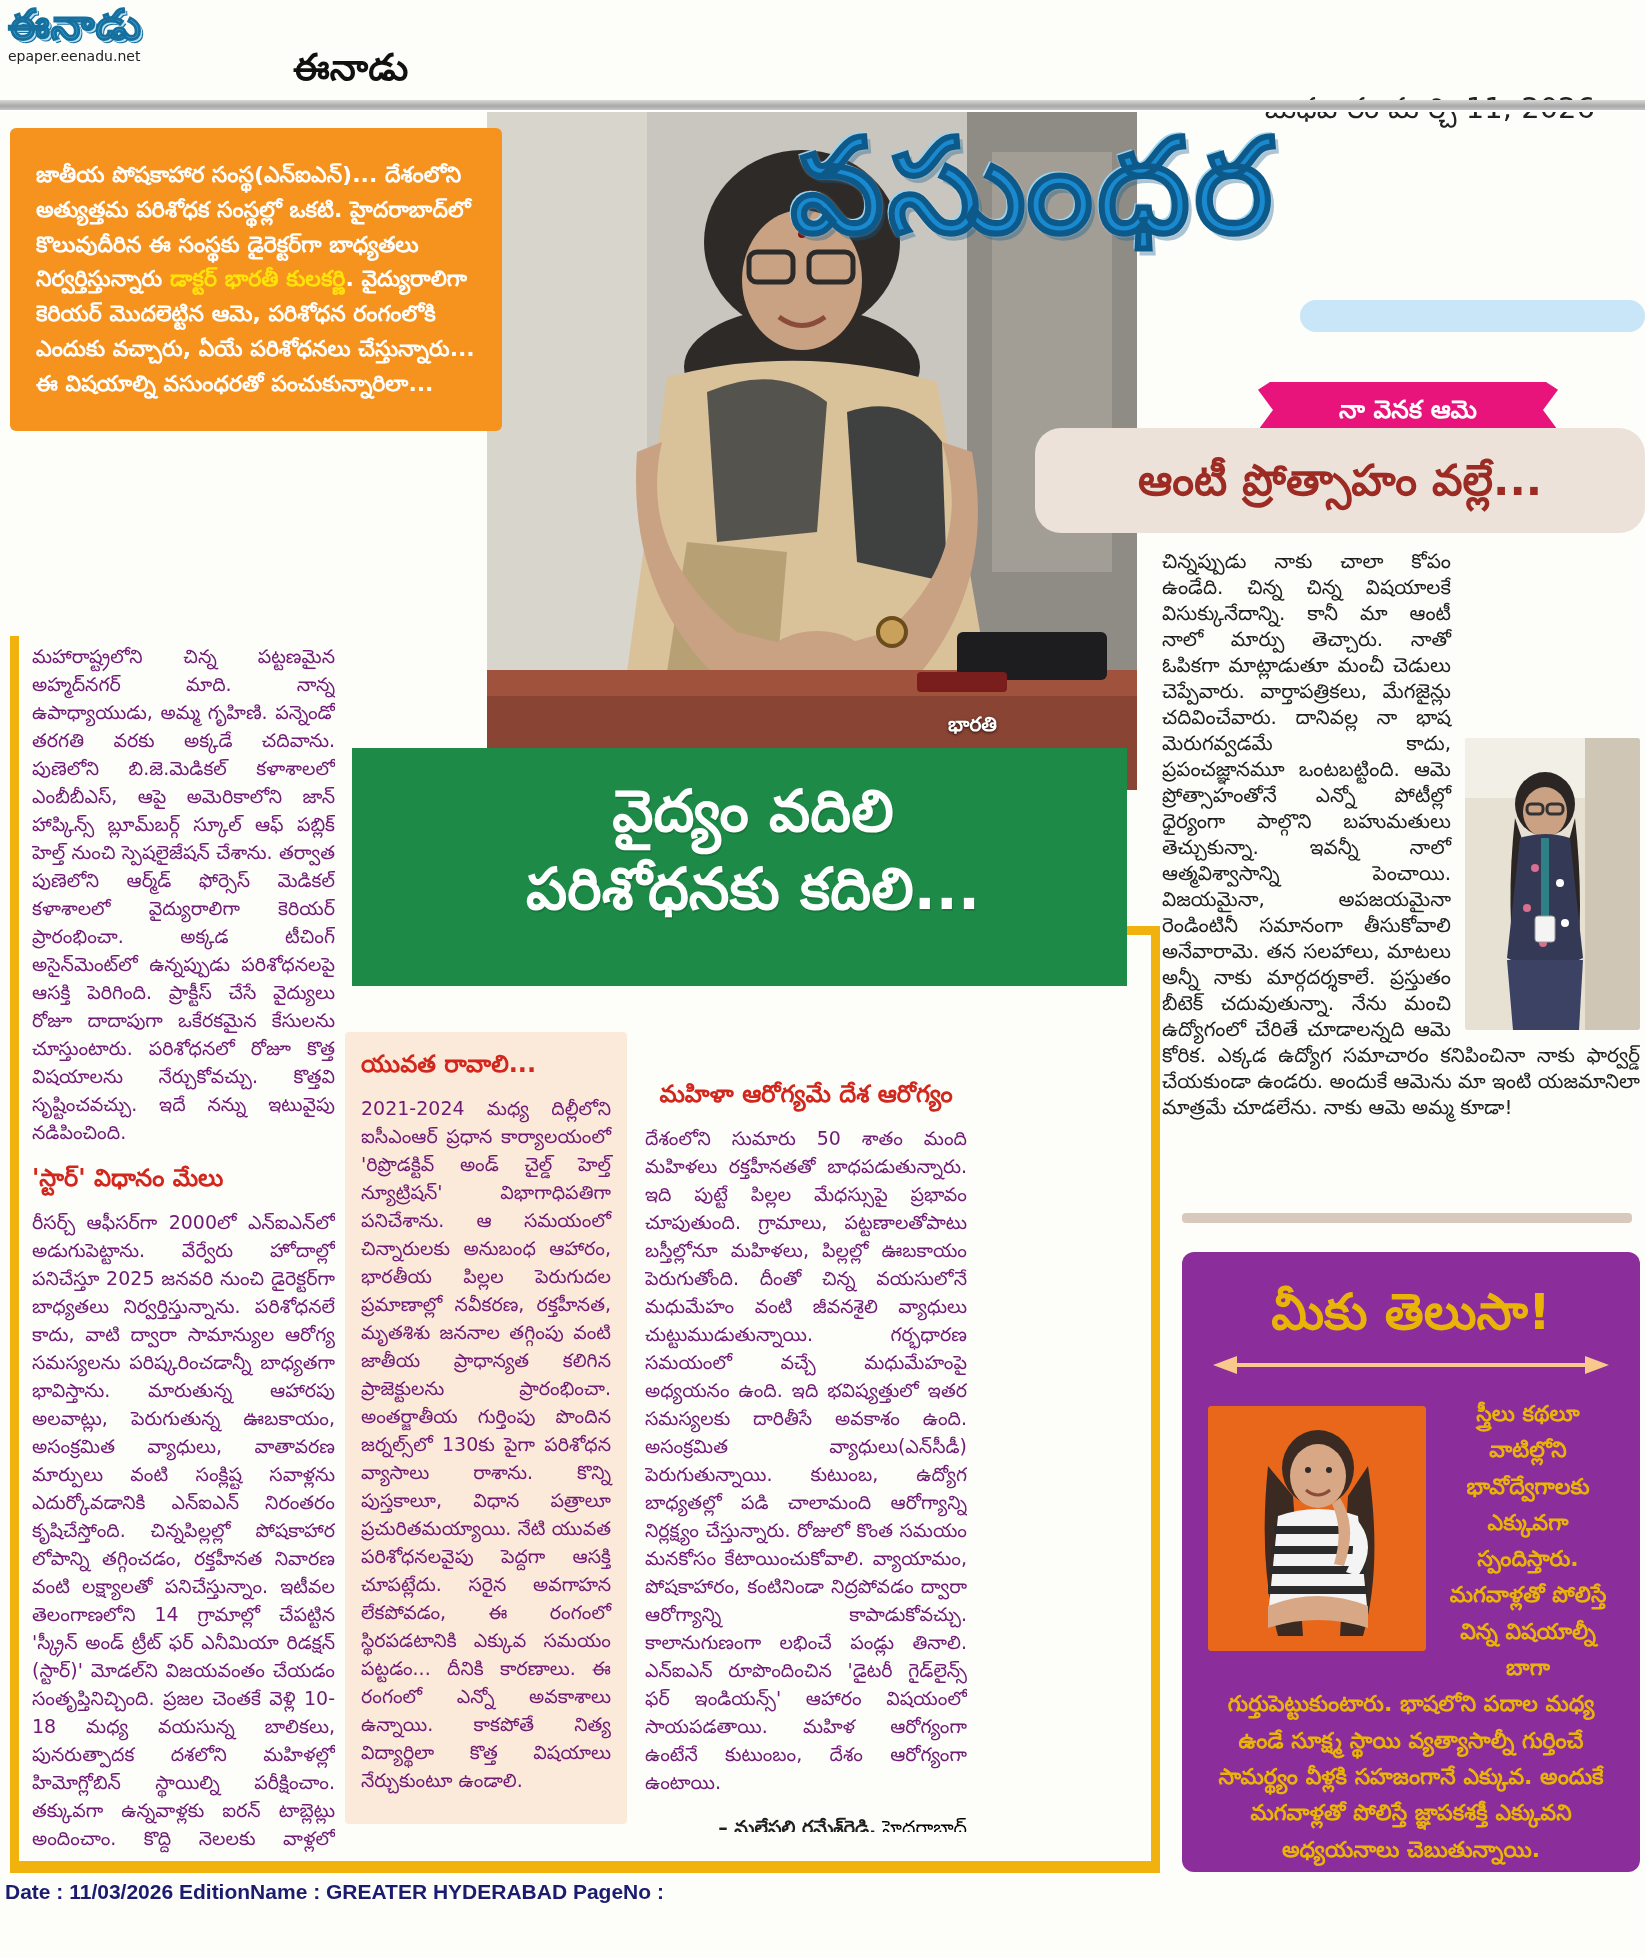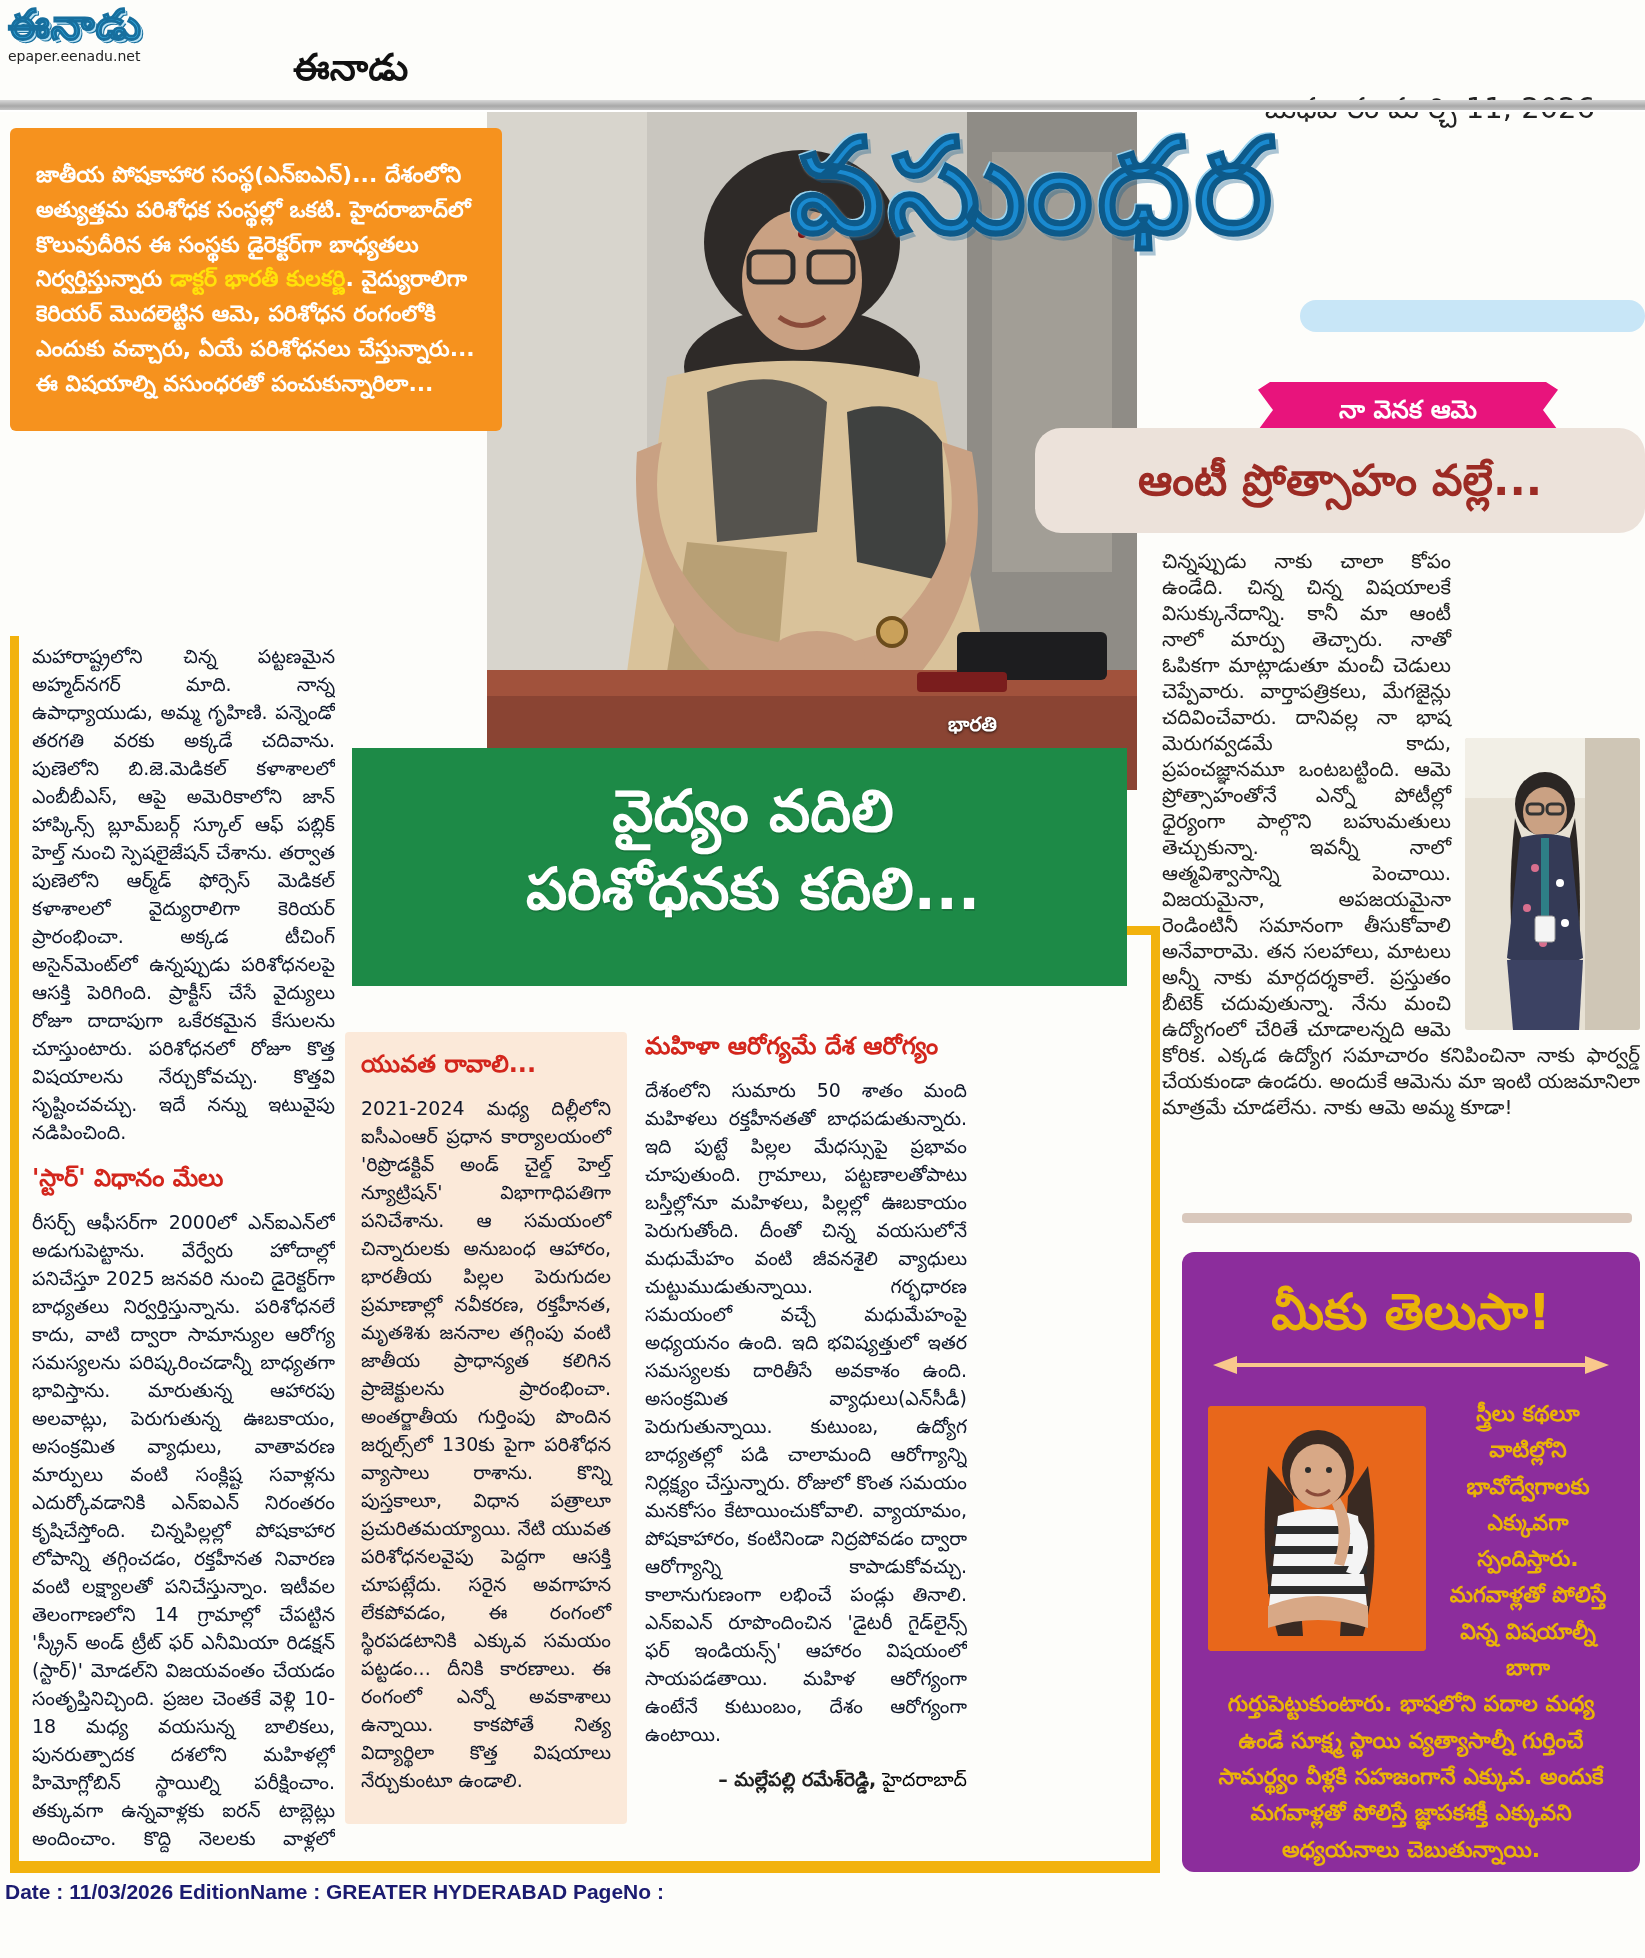--- a/index.html
+++ b/index.html
@@ -24,21 +24,21 @@
   .email-text{font-size:21px;color:#16303f;letter-spacing:4px;line-height:32px;padding-left:34px;font-weight:600;}
   .badge{background:#e8147c;color:#fff;font-size:25px;font-weight:700;text-align:center;line-height:56px;
          clip-path:polygon(4% 0,96% 0,100% 14%,95% 50%,100% 86%,96% 100%,4% 100%,0 86%,5% 50%,0 14%);}
   .aunt-headbox{background:#ece2da;border-radius:26px;}
   .aunt-headline{font-size:43px;font-weight:800;color:#9c2b24;text-align:center;line-height:105px;}
   
   .green-box{background:#1d8a47;color:#fff;text-align:center;padding-left:27px;}
   .green-line{font-size:58px;font-weight:800;line-height:1.72;text-shadow:1px 2px 0 rgba(0,0,0,.15);}
   .yellow{background:#f2b20d;}
   
-  .tg-body{font-size:19px;line-height:28px;color:#0f172a;text-align:justify;}
+  .tg-body{font-size:19px;line-height:28px;color:#701a75;text-align:justify;}
   .tg-body-lg{font-size:20px;line-height:26px;color:#1f1f1f;text-align:justify;}
   .col-heading{font-size:24px;font-weight:800;color:#d3261c;margin:0 0 10px 0;}
   .peach-box{background:#fbe9d9;border-radius:4px;padding:18px 16px;}
   .byline{font-weight:800;color:#1f1f1f;}
   .byline-wrap{text-align:right;font-size:20px;}
   .photo-caption{color:#fff;font-size:20px;font-weight:700;text-shadow:0 1px 3px rgba(0,0,0,.8);}
   .beige-divider{background:#d9c8bc;border-radius:4px;}
   
   .know-box{background:#8c2d9c;border-radius:12px;color:#eab308;padding:30px 26px 20px 26px;}
   .know-heading{font-size:50px;font-weight:800;text-align:center;line-height:1.2;}
@@ -149,21 +149,21 @@
     <h3 class="col-heading" style="margin-top:18px;">'స్టార్' విధానం మేలు</h3>
     <div class="tg-body">రీసర్చ్ ఆఫీసర్‌గా 2000లో ఎన్ఐఎన్‌లో అడుగుపెట్టాను. వేర్వేరు హోదాల్లో పనిచేస్తూ 2025 జనవరి నుంచి డైరెక్టర్‌గా బాధ్యతలు నిర్వర్తిస్తున్నాను. పరిశోధనలే కాదు, వాటి ద్వారా సామాన్యుల ఆరోగ్య సమస్యలను పరిష్కరించడాన్నీ బాధ్యతగా భావిస్తాను. మారుతున్న ఆహారపు అలవాట్లు, పెరుగుతున్న ఊబకాయం, అసంక్రమిత వ్యాధులు, వాతావరణ మార్పులు వంటి సంక్లిష్ట సవాళ్లను ఎదుర్కోవడానికి ఎన్ఐఎన్ నిరంతరం కృషిచేస్తోంది. చిన్నపిల్లల్లో పోషకాహార లోపాన్ని తగ్గించడం, రక్తహీనత నివారణ వంటి లక్ష్యాలతో పనిచేస్తున్నాం. ఇటీవల తెలంగాణలోని 14 గ్రామాల్లో చేపట్టిన 'స్క్రీన్ అండ్ ట్రీట్ ఫర్ ఎనీమియా రిడక్షన్ (స్టార్)' మోడల్‌ని విజయవంతం చేయడం సంతృప్తినిచ్చింది. ప్రజల చెంతకే వెళ్లి 10-18 మధ్య వయసున్న బాలికలు, పునరుత్పాదక దశలోని మహిళల్లో హిమోగ్లోబిన్ స్థాయిల్ని పరీక్షించాం. తక్కువగా ఉన్నవాళ్లకు ఐరన్ టాబ్లెట్లు అందించాం. కొద్ది నెలలకు వాళ్లలో హిమోగ్లోబిన్ స్థాయిలు పెరిగాయి. ఇప్పటివరకూ హాస్పిటల్‌కు వచ్చేవాళ్లనే పరీక్షిస్తూ వస్తున్నాం. కానీ 'ఎనీమియా ముక్త్ భారత్' లక్ష్యాన్ని చేరుకోవాలంటే 'స్టార్' విధానం మేలు. ఆ మోడల్‌ని దేశవ్యాప్తంగా అమలు చేసే దిశగా అడుగులు పడుతున్నాయి.</div>
   </div>
 
   <div class="abs peach-box" style="left:345px;top:1032px;width:250px;height:756px;overflow:hidden;">
     <h3 class="col-heading">యువత రావాలి...</h3>
     <div class="tg-body">2021-2024 మధ్య దిల్లీలోని ఐసీఎంఆర్ ప్రధాన కార్యాలయంలో 'రిప్రొడక్టివ్ అండ్ చైల్డ్ హెల్త్ న్యూట్రిషన్' విభాగాధిపతిగా పనిచేశాను. ఆ సమయంలో చిన్నారులకు అనుబంధ ఆహారం, భారతీయ పిల్లల పెరుగుదల ప్రమాణాల్లో నవీకరణ, రక్తహీనత, మృతశిశు జననాల తగ్గింపు వంటి జాతీయ ప్రాధాన్యత కలిగిన ప్రాజెక్టులను ప్రారంభించా. అంతర్జాతీయ గుర్తింపు పొందిన జర్నల్స్‌లో 130కు పైగా పరిశోధన వ్యాసాలు రాశాను. కొన్ని పుస్తకాలూ, విధాన పత్రాలూ ప్రచురితమయ్యాయి. నేటి యువత పరిశోధనలవైపు పెద్దగా ఆసక్తి చూపట్లేదు. సరైన అవగాహన లేకపోవడం, ఈ రంగంలో స్థిరపడటానికి ఎక్కువ సమయం పట్టడం... దీనికి కారణాలు. ఈ రంగంలో ఎన్నో అవకాశాలు ఉన్నాయి. కాకపోతే నిత్య విద్యార్థిలా కొత్త విషయాలు నేర్చుకుంటూ ఉండాలి.</div>
   </div>
 
   <div class="abs" style="left:645px;top:1032px;width:322px;height:800px;overflow:hidden;">
-    <h3 class="col-heading" style="">మహిళా ఆరోగ్యమే దేశ ఆరోగ్యం</h3>
+    <h3 class="col-heading" style="text-align:center;margin-top:48px;">మహిళా ఆరోగ్యమే దేశ ఆరోగ్యం</h3>
     <div class="tg-body">దేశంలోని సుమారు 50 శాతం మంది మహిళలు రక్తహీనతతో బాధపడుతున్నారు. ఇది పుట్టే పిల్లల మేధస్సుపై ప్రభావం చూపుతుంది. గ్రామాలు, పట్టణాలతోపాటు బస్తీల్లోనూ మహిళలు, పిల్లల్లో ఊబకాయం పెరుగుతోంది. దీంతో చిన్న వయసులోనే మధుమేహం వంటి జీవనశైలి వ్యాధులు చుట్టుముడుతున్నాయి. గర్భధారణ సమయంలో వచ్చే మధుమేహంపై అధ్యయనం ఉంది. ఇది భవిష్యత్తులో ఇతర సమస్యలకు దారితీసే అవకాశం ఉంది. అసంక్రమిత వ్యాధులు(ఎన్‌సీడీ) పెరుగుతున్నాయి. కుటుంబ, ఉద్యోగ బాధ్యతల్లో పడి చాలామంది ఆరోగ్యాన్ని నిర్లక్ష్యం చేస్తున్నారు. రోజులో కొంత సమయం మనకోసం కేటాయించుకోవాలి. వ్యాయామం, పోషకాహారం, కంటినిండా నిద్రపోవడం ద్వారా ఆరోగ్యాన్ని కాపాడుకోవచ్చు. కాలానుగుణంగా లభించే పండ్లు తినాలి. ఎన్ఐఎన్ రూపొందించిన 'డైటరీ గైడ్‌లైన్స్ ఫర్ ఇండియన్స్' ఆహారం విషయంలో సాయపడతాయి. మహిళ ఆరోగ్యంగా ఉంటేనే కుటుంబం, దేశం ఆరోగ్యంగా ఉంటాయి.</div>
     <div class="byline-wrap" style="margin-top:20px;font-size:19px;">
       <span class="byline">– మల్లేపల్లి రమేశ్‌రెడ్డి,</span><span> హైదరాబాద్</span>
     </div>
   </div>
 
   <div class="abs beige-divider" style="left:1182px;top:1213px;width:450px;height:10px;"></div>
 
   <div class="abs know-box" style="left:1182px;top:1252px;width:406px;height:570px;">
     <div class="know-heading">మీకు తెలుసా!</div>

